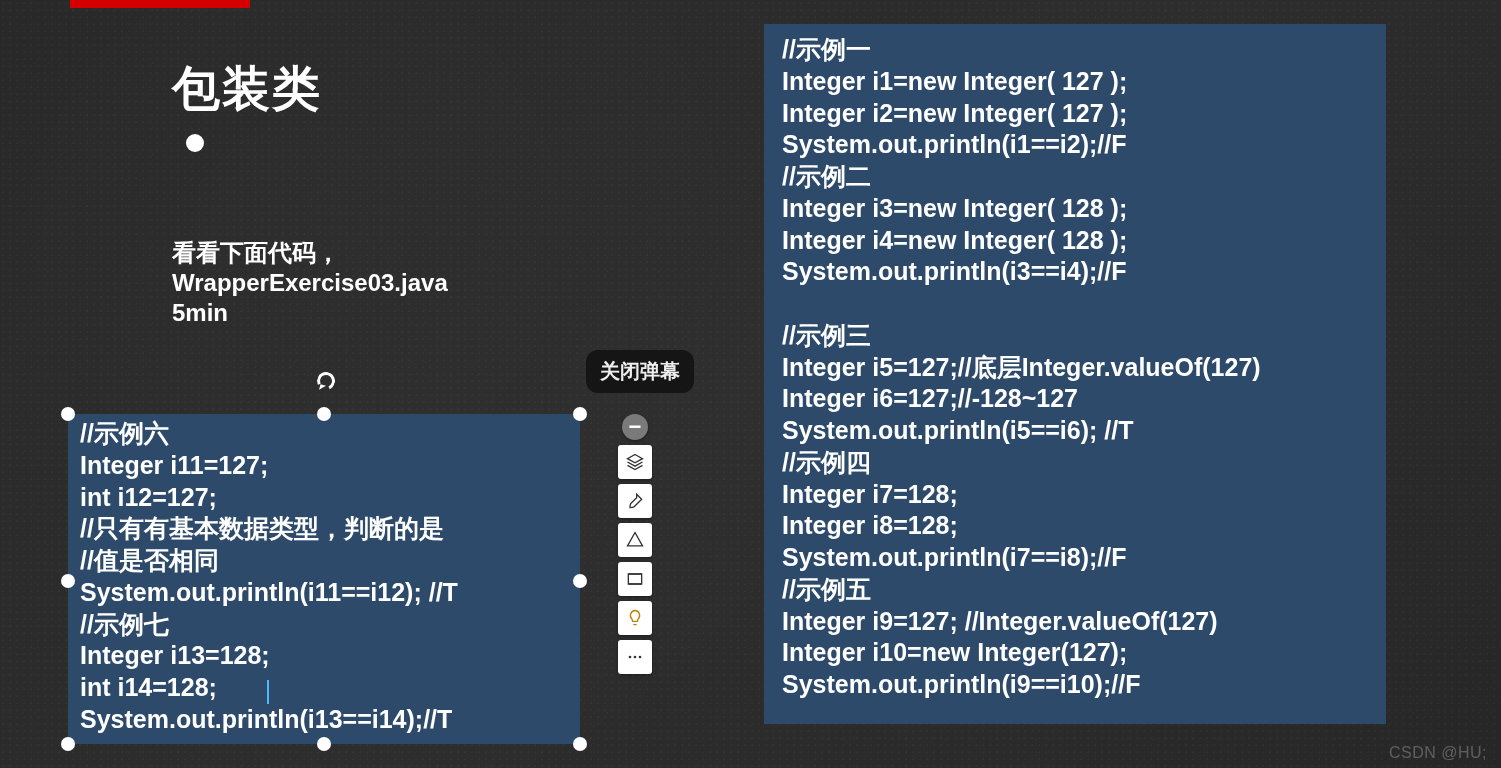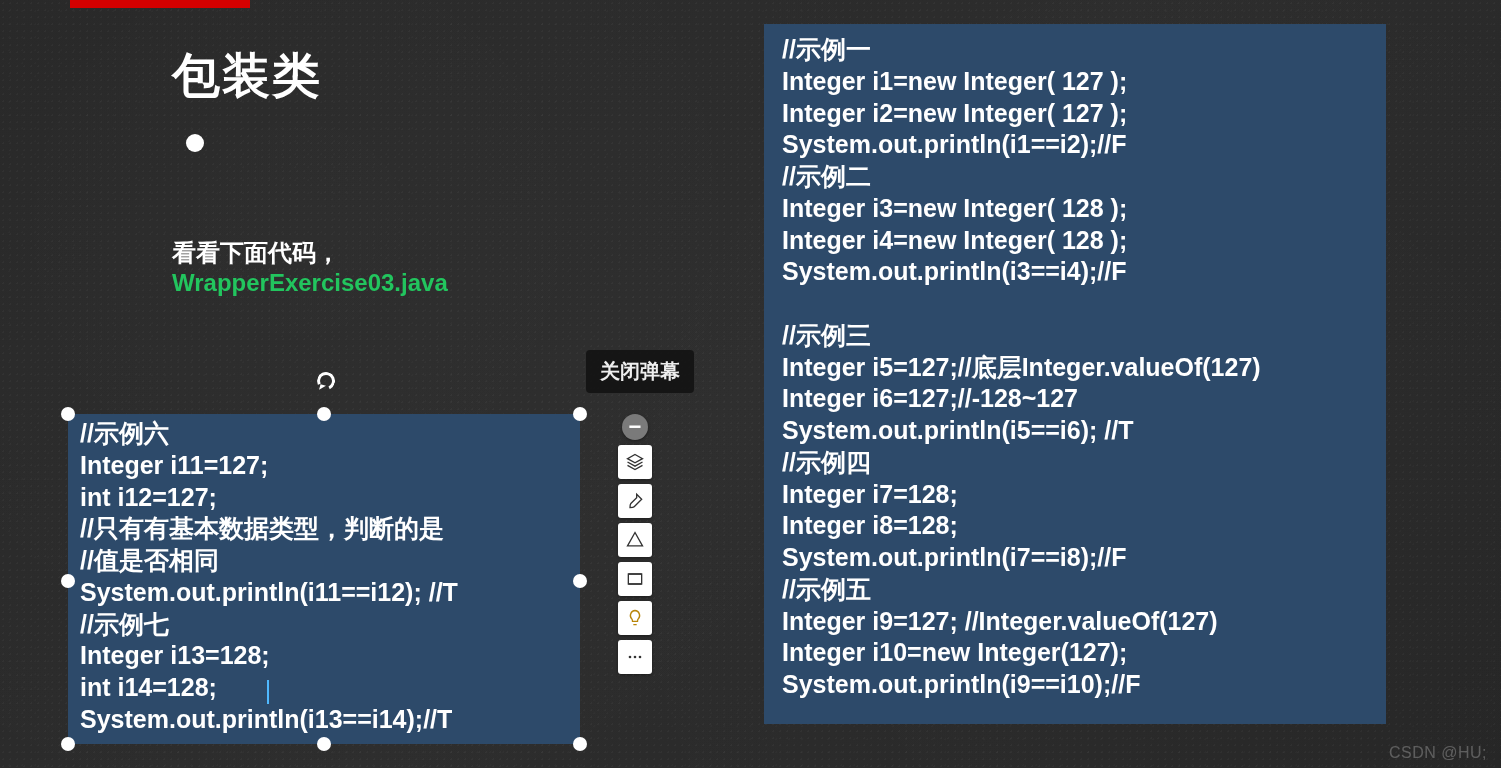--- a/index.html
+++ b/index.html
@@ -22,21 +22,21 @@
     position: absolute;
     top: 0;
     left: 70px;
     width: 180px;
     height: 8px;
     background: #d40000;
   }
 
   .title {
     position: absolute;
-    top: 44px;
+    top: 57px;
     left: 172px;
     font-size: 48px;
     font-weight: 800;
     letter-spacing: 2px;
   }
 
   .bullet-row {
     position: absolute;
     top: 134px;
     left: 186px;
@@ -59,21 +59,21 @@
   .intro {
     position: absolute;
     top: 238px;
     left: 172px;
     font-size: 24px;
     font-weight: 800;
     line-height: 1.25;
   }
 
   .hl-yellow {
-    color: #22c55e;
+    color: #ffffff;
   }
 
   .code-right {
     position: absolute;
     top: 24px;
     left: 740px;
     width: 622px;
     height: 700px;
     background: #2d4a6a;
     padding: 10px 16px 10px 18px;
@@ -166,21 +166,21 @@
 
   
   .tooltip {
     position: absolute;
     top: 350px;
     left: 586px;
     background: rgba(20,20,20,.92);
     color: #eee;
     font-size: 20px;
     padding: 8px 14px;
-    border-radius: 4px;
+    border-radius: 12px;
     font-weight: 600;
   }
 
   .text-cursor {
     position: absolute;
     left: 261px;
     top: 680px;
     width: 14px;
     height: 24px;
     pointer-events: none;
@@ -226,20 +226,21 @@
 
 <div class="title">包装类</div>
 
 <div class="bullet-row">
   <div class="bullet-dot"></div>
 </div>
 
 <div class="intro">
   <div>看看下面代码，</div>
   <div class="hl-yellow">WrapperExercise03.java</div>
+  <div class="hl-yellow">5min</div>
 </div>
 
 <div class="code-right">//示例一
 Integer i1=new Integer( 127 );
 Integer i2=new Integer( 127 );
 System.out.println(i1==i2);//F
 //示例二
 Integer i3=new Integer( 128 );
 Integer i4=new Integer( 128 );
 System.out.println(i3==i4);//F

